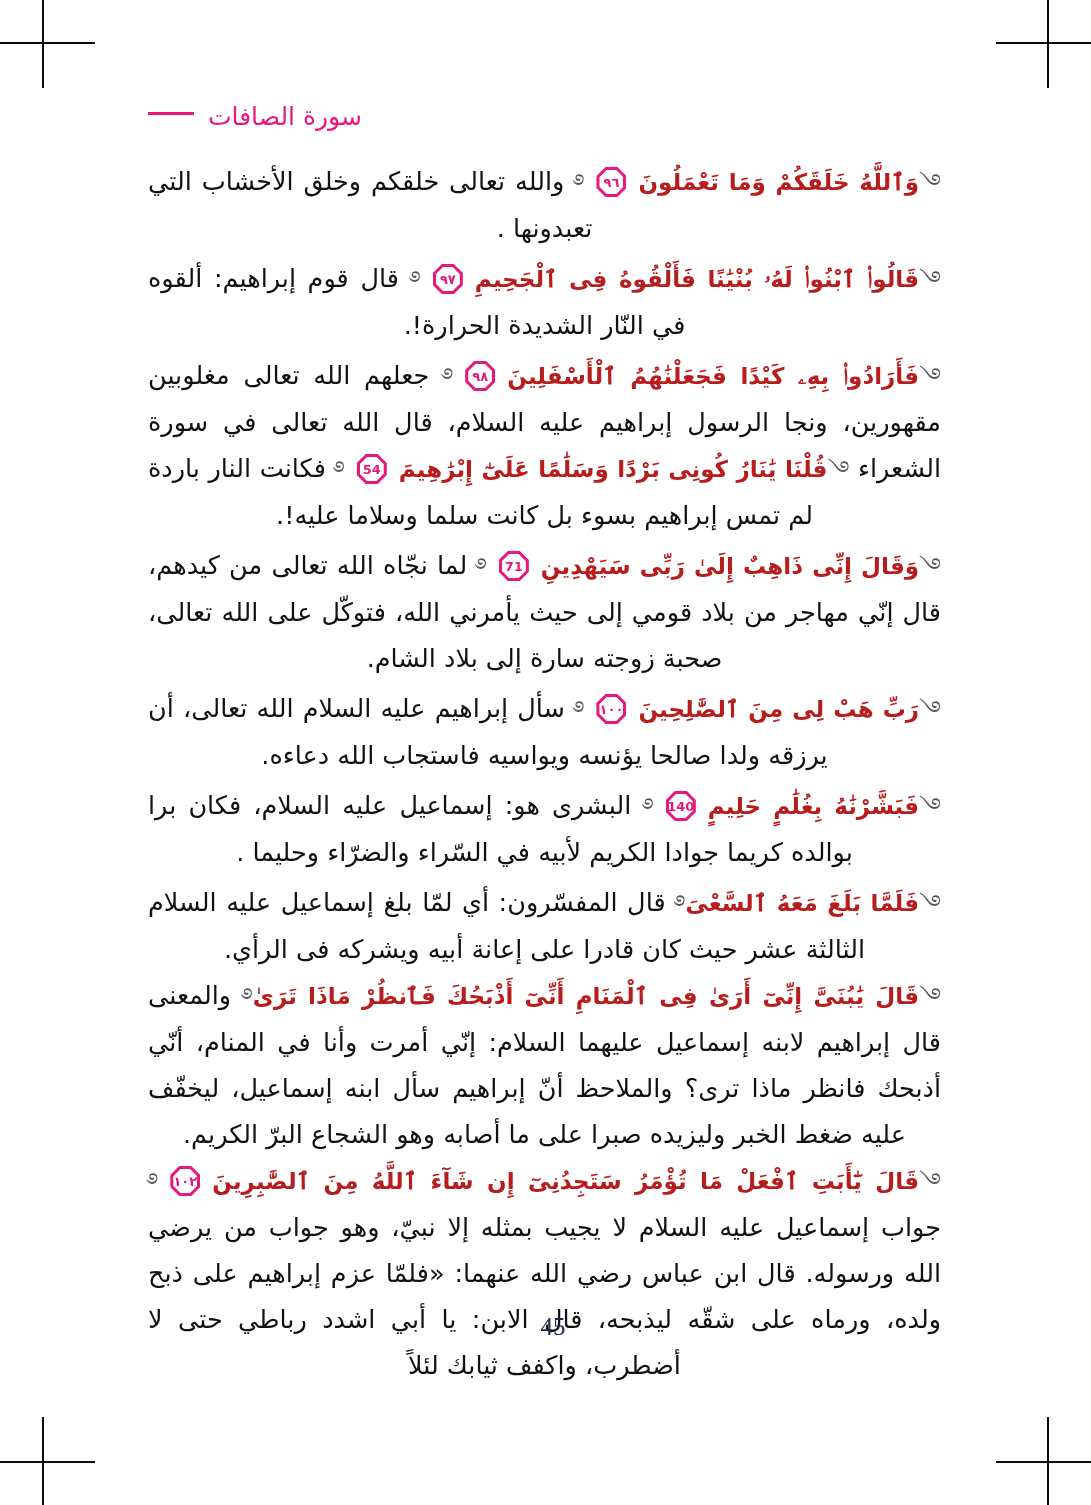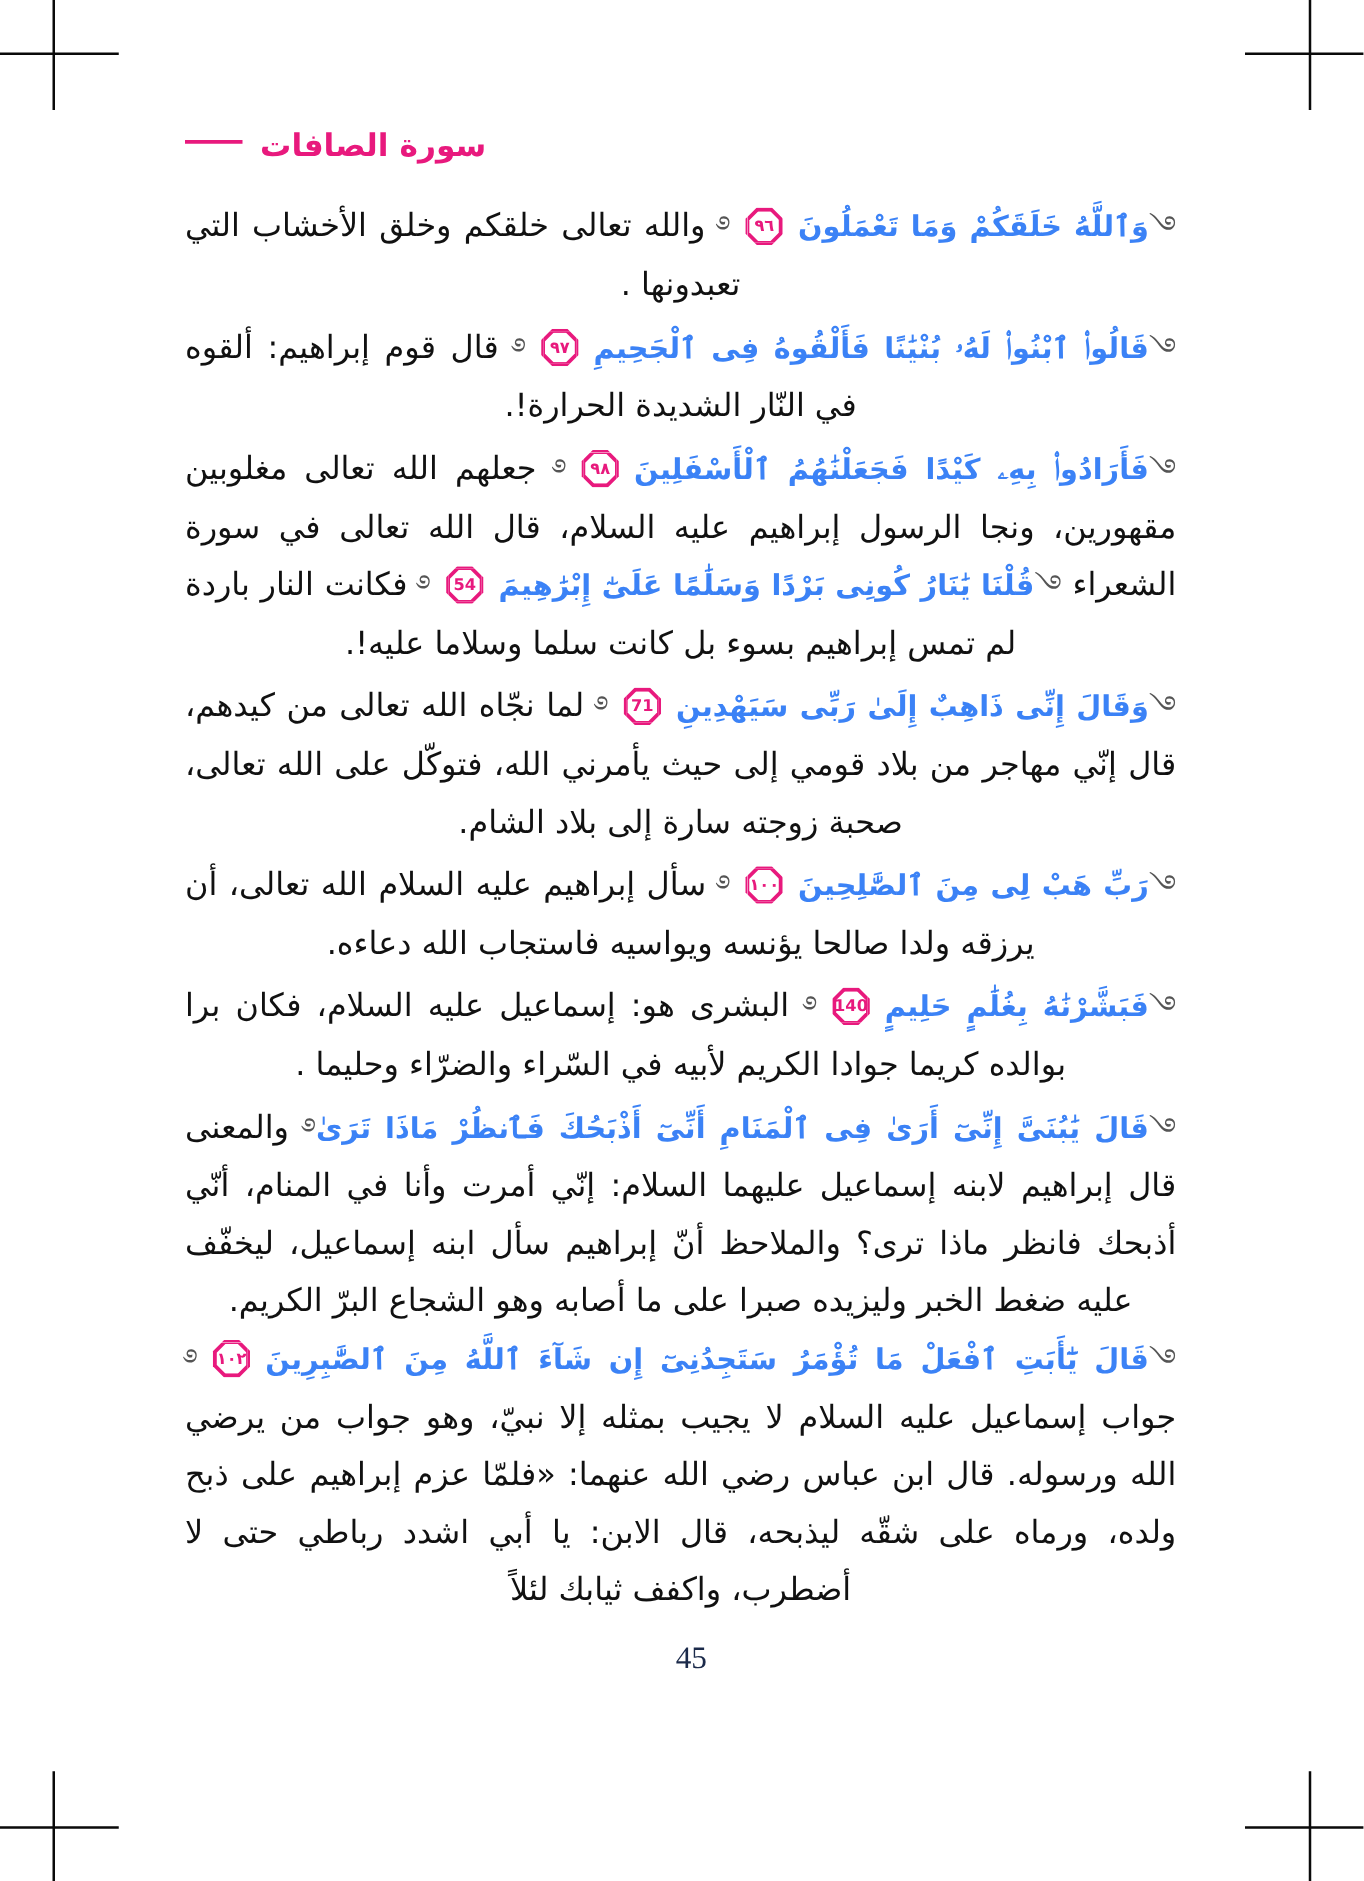--- a/index.html
+++ b/index.html
@@ -40,21 +40,21 @@
     text-align: left;
     direction: rtl;
     display: flex;
     justify-content: flex-end;
     align-items: center;
     gap: 14px;
   }
   .header-title {
     color: #e8197d;
     font-size: 25px;
-    font-weight: bold;
+    font-weight: normal;
     letter-spacing: 0px;
     line-height: 1;
   }
   .header-rule {
     display: inline-block;
     width: 46px;
     height: 3px;
     background: #e8197d;
     margin-bottom: 7px;
   }
@@ -73,21 +73,21 @@
     line-height: 46px;
   }
   .para {
     margin: 0 0 4px 0;
     text-align: justify;
     text-align-last: center;
   }
   .para.tight { margin-bottom: 0; }
 
   .ayah {
-    color: #3b82f6;
+    color: #b91c1c;
     font-size: 23px;
     font-weight: 600;
     white-space: nowrap;
     letter-spacing: -0.5px;
   }
   .brk { color: #555; font-size: 23px; }
 
   
   .ayah-num {
     display: inline-block;
@@ -183,20 +183,24 @@
     <p class="para">
       <span class="brk">࿓</span><span class="ayah">رَبِّ هَبْ لِى مِنَ ٱلصَّٰلِحِينَ</span><span class="ayah-num"><span class="oct"></span><span class="oct-in"></span><span class="num">١٠٠</span></span><span class="brk">࿔</span>
       <span>سأل إبراهيم عليه السلام الله تعالى، أن يرزقه ولدا صالحا يؤنسه ويواسيه فاستجاب الله دعاءه.</span>
     </p>
 
     <p class="para">
       <span class="brk">࿓</span><span class="ayah">فَبَشَّرْنَٰهُ بِغُلَٰمٍ حَلِيمٍ</span><span class="ayah-num"><span class="oct"></span><span class="oct-in"></span><span class="num">140</span></span><span class="brk">࿔</span>
       <span>البشرى هو: إسماعيل عليه السلام، فكان برا بوالده كريما جوادا الكريم لأبيه في السّراء والضرّاء وحليما .</span>
     </p>
 
+    <p class="para tight">
+      <span class="brk">࿓</span><span class="ayah">فَلَمَّا بَلَغَ مَعَهُ ٱلسَّعْىَ</span><span class="brk">࿔</span>
+      <span>قال المفسّرون: أي لمّا بلغ إسماعيل عليه السلام الثالثة عشر حيث كان قادرا على إعانة أبيه ويشركه فى الرأي.</span>
+    </p>
 
     <p class="para tight">
       <span class="brk">࿓</span><span class="ayah">قَالَ يَٰبُنَىَّ إِنِّىٓ أَرَىٰ فِى ٱلْمَنَامِ أَنِّىٓ أَذْبَحُكَ فَٱنظُرْ مَاذَا تَرَىٰ</span><span class="brk">࿔</span>
       <span>والمعنى قال إبراهيم لابنه إسماعيل عليهما السلام: إنّي أمرت وأنا في المنام، أنّي أذبحك فانظر ماذا ترى؟ والملاحظ أنّ إبراهيم سأل ابنه إسماعيل، ليخفّف عليه ضغط الخبر وليزيده صبرا على ما أصابه وهو الشجاع البرّ الكريم.</span>
     </p>
 
     <p class="para tight">
       <span class="brk">࿓</span><span class="ayah">قَالَ يَٰٓأَبَتِ ٱفْعَلْ مَا تُؤْمَرُ سَتَجِدُنِىٓ إِن شَآءَ ٱللَّهُ مِنَ ٱلصَّٰبِرِينَ</span><span class="ayah-num"><span class="oct"></span><span class="oct-in"></span><span class="num">١٠٢</span></span><span class="brk">࿔</span>
       <span>جواب إسماعيل عليه السلام لا يجيب بمثله إلا نبيّ، وهو جواب من يرضي الله ورسوله. قال ابن عباس رضي الله عنهما: «فلمّا عزم إبراهيم على ذبح ولده، ورماه على شقّه ليذبحه، قال الابن: يا أبي اشدد رباطي حتى لا أضطرب، واكفف ثيابك لئلاً</span>
     </p>

